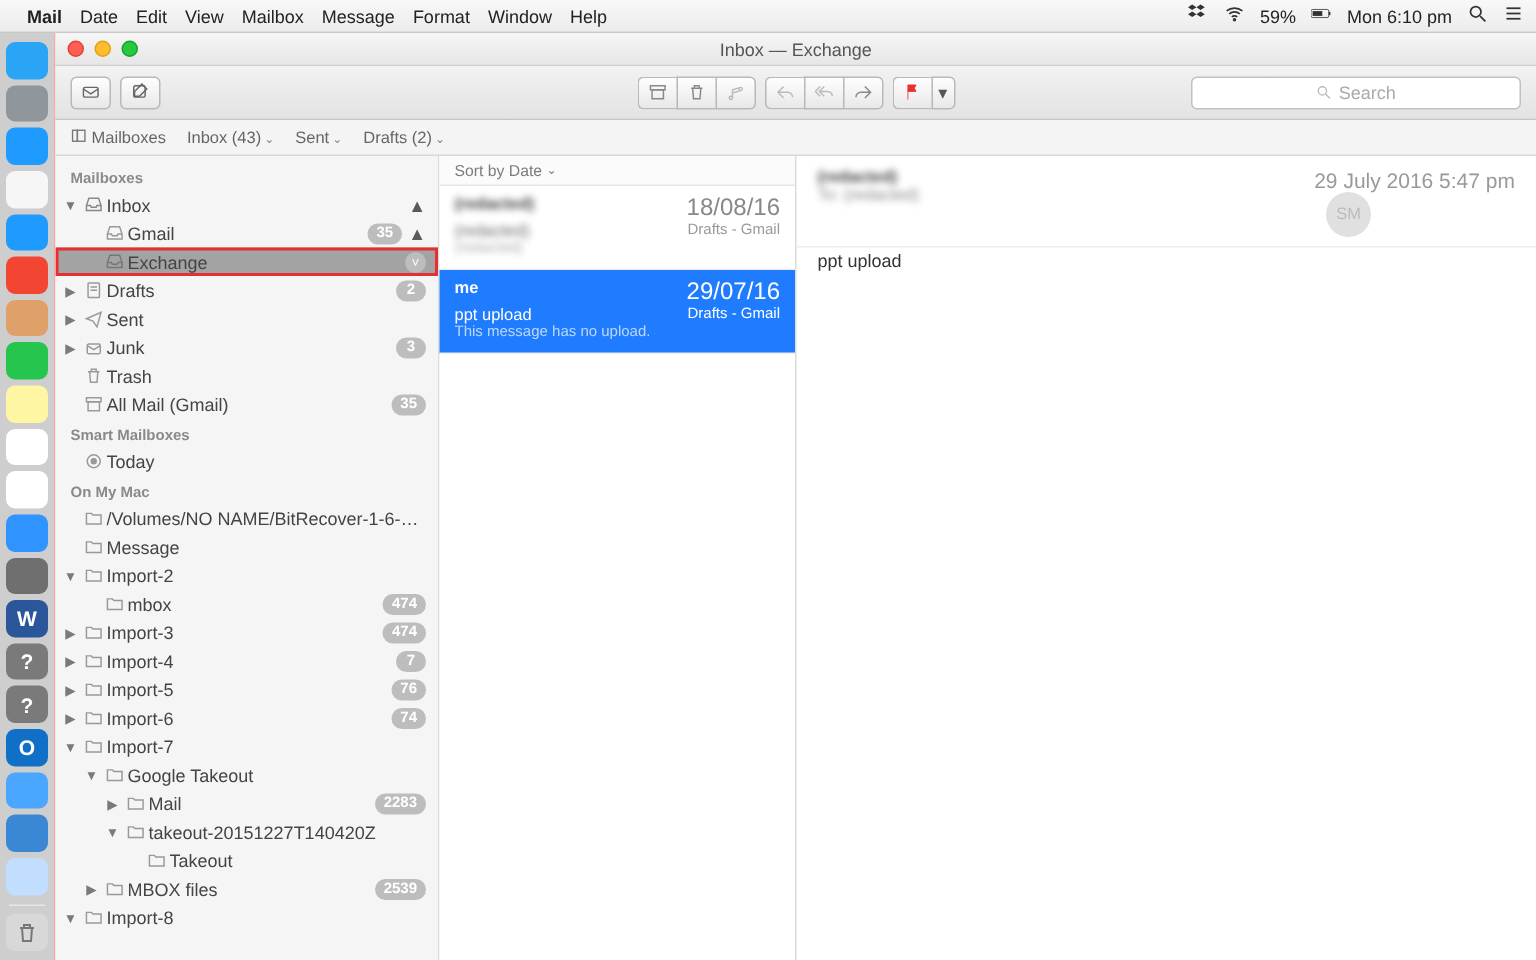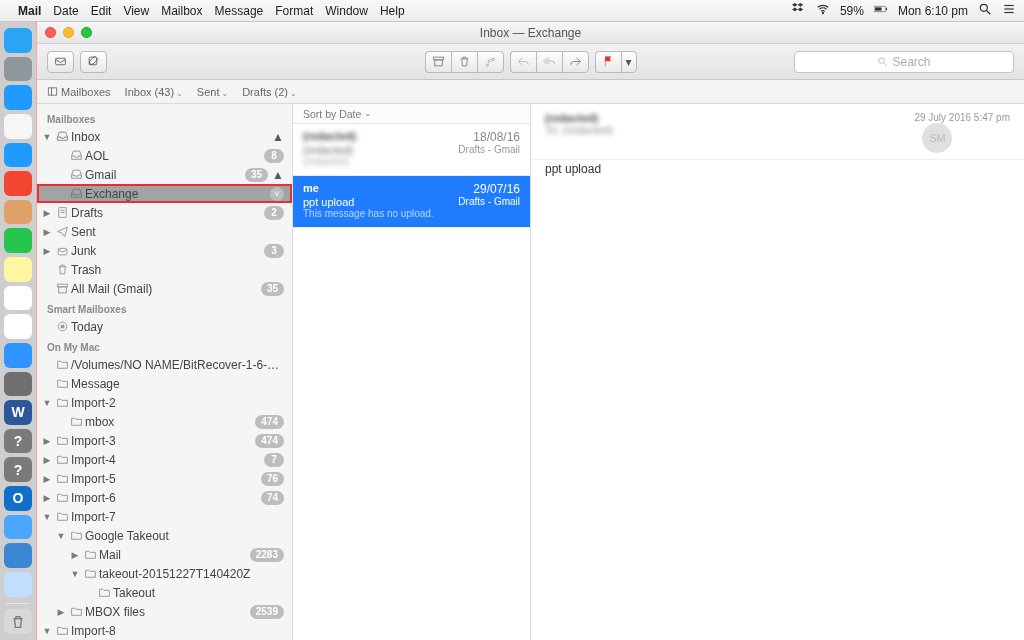--- a/index.html
+++ b/index.html
@@ -54,36 +54,36 @@
 .sidebar .indent1 { padding-left:18px; } .sidebar .indent2 { padding-left:32px; } .sidebar .indent3 { padding-left:46px; }
 .highlight-box { outline:2px solid #e63030; outline-offset:-2px; }
 
 
 .msglist { width:238px; border-right:1px solid #dcdcdc; display:flex; flex-direction:column; background:#fff;}
 .msglist .sorthdr { height:20px; font-size:10.5px; color:#7c7c7c; display:flex; align-items:center; padding:0 10px; border-bottom:1px solid #e6e6e6; background:#fbfbfb;}
 .msglist .sorthdr .caret{font-size:8px;margin-left:3px;}
 .msg { padding:6px 10px 8px; border-bottom:1px solid #eee; font-size:11px; }
 .msg .line1 { display:flex; }
 .msg .from { font-weight:600; color:#444; filter: blur(2.5px);}
-.msg .date { margin-left:auto; color:#888; font-size:12px;}
+.msg .date { margin-left:auto; color:#888; font-size:16px;}
 .msg .subj { color:#666; filter: blur(2.5px);}
 .msg .prev { color:#aaa; font-size:10px; filter: blur(2.5px);}
 .msg .loc { margin-left:auto; color:#999; font-size:10px; }
 .msg .line2 { display:flex; }
 .msg.sel { background:#1f7cff; color:#fff; }
 .msg.sel .from, .msg.sel .date, .msg.sel .subj, .msg.sel .loc { color:#fff; filter:none; }
 .msg.sel .prev { color:#bcd7ff; filter:none; }
 
 
 .preview { flex:1; display:flex; flex-direction:column; }
 .preview .hdr { padding:8px 14px 6px; border-bottom:1px solid #eee; font-size:11px; display:flex; }
 .preview .hdr .block { flex:1; }
 .preview .hdr .from { font-weight:600; color:#444; filter: blur(2.5px); display:inline-block;}
 .preview .hdr .to { color:#888; filter: blur(2.5px); display:inline-block;}
-.preview .hdr .date { color:#999; font-size:10px; text-align:right;}
+.preview .hdr .date { color:#999; font-size:14px; text-align:right;}
 .preview .avatar { width:30px; height:30px; border-radius:50%; background:#e0e0e0; color:#bbb; display:flex; align-items:center; justify-content:center; font-size:11px; font-weight:500; margin-left:8px;}
 .preview .content { flex:1; padding:2px 14px; font-size:12px; color:#333; }
 </style>
 </head>
 <body>
 
 <div class="menubar">
   <span class="apple"></span>
   <span class="app-name">Mail</span>
   <span class="item">Date</span>
@@ -257,30 +257,20 @@
         <span class="lbl">Inbox</span>
         <span class="warn">▲</span>
       </div>
       <div class="row indent1">
         <span class="disc"></span>
           <span class="ico">
             <svg viewBox="0 0 24 24" fill="none" stroke="#999" stroke-width="1.8">
               <path d="M3 13l3-9h12l3 9v6H3zM3 13h5l1 2h6l1-2h5"></path>
             </svg>
           </span>
-        <span class="lbl">AOL</span>
-          <span class="badge">8</span>
-      </div>
-      <div class="row indent1">
-        <span class="disc"></span>
-          <span class="ico">
-            <svg viewBox="0 0 24 24" fill="none" stroke="#999" stroke-width="1.8">
-              <path d="M3 13l3-9h12l3 9v6H3zM3 13h5l1 2h6l1-2h5"></path>
-            </svg>
-          </span>
         <span class="lbl">Gmail</span>
           <span class="badge">35</span>
           <span class="warn">▲</span>
       </div>
       <div class="row indent1 sel highlight-box">
         <span class="disc"></span>
           <span class="ico">
             <svg viewBox="0 0 24 24" fill="none" stroke="#777" stroke-width="1.8">
               <path d="M3 13l3-9h12l3 9v6H3zM3 13h5l1 2h6l1-2h5"></path>
             </svg>

